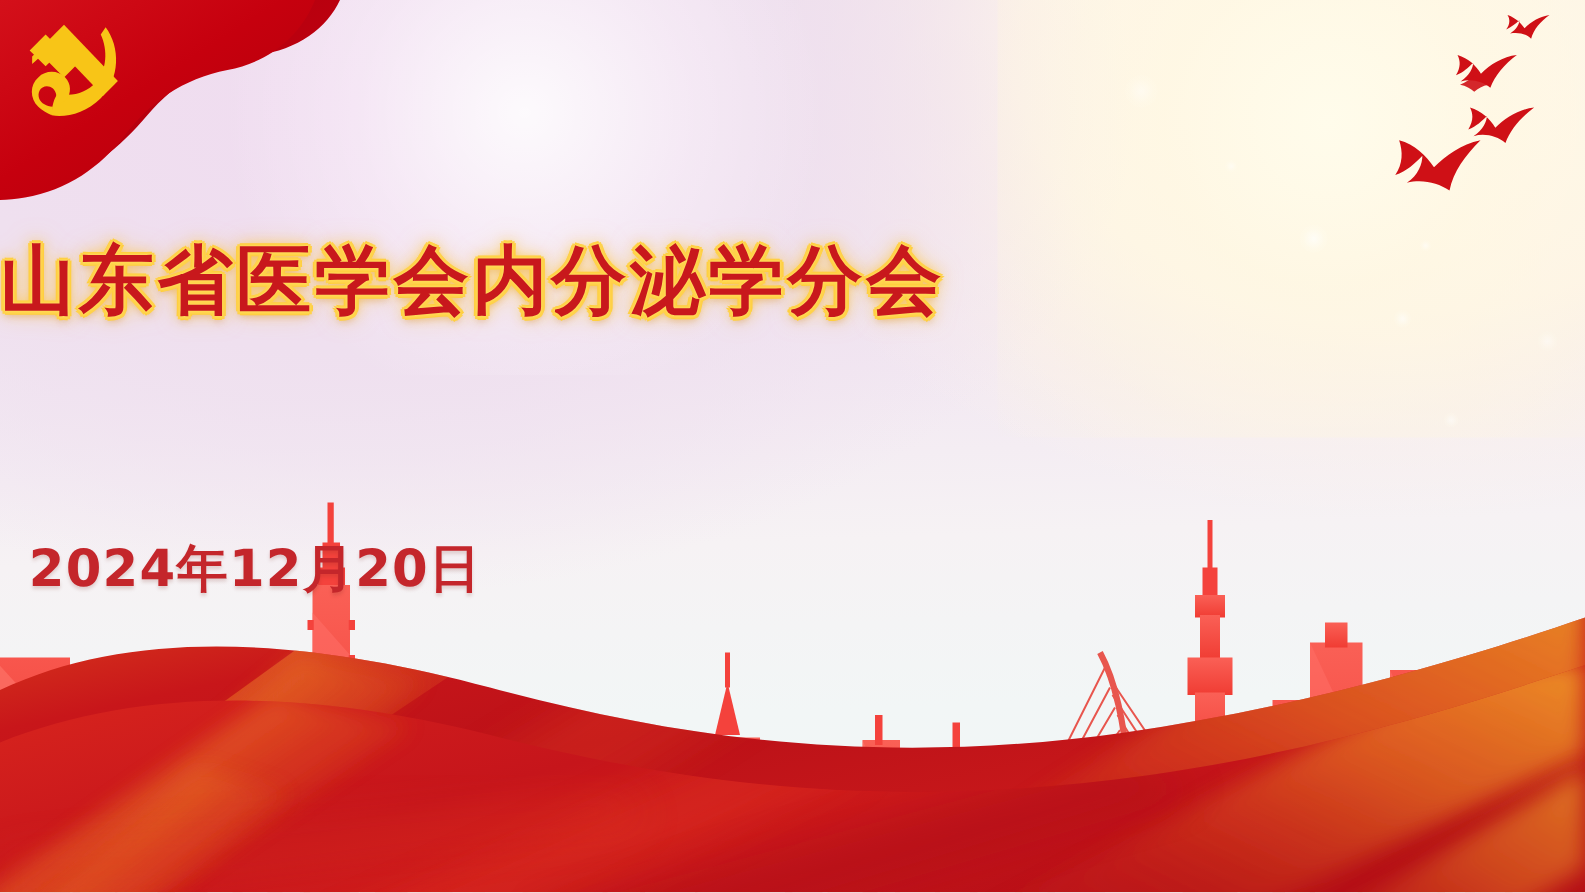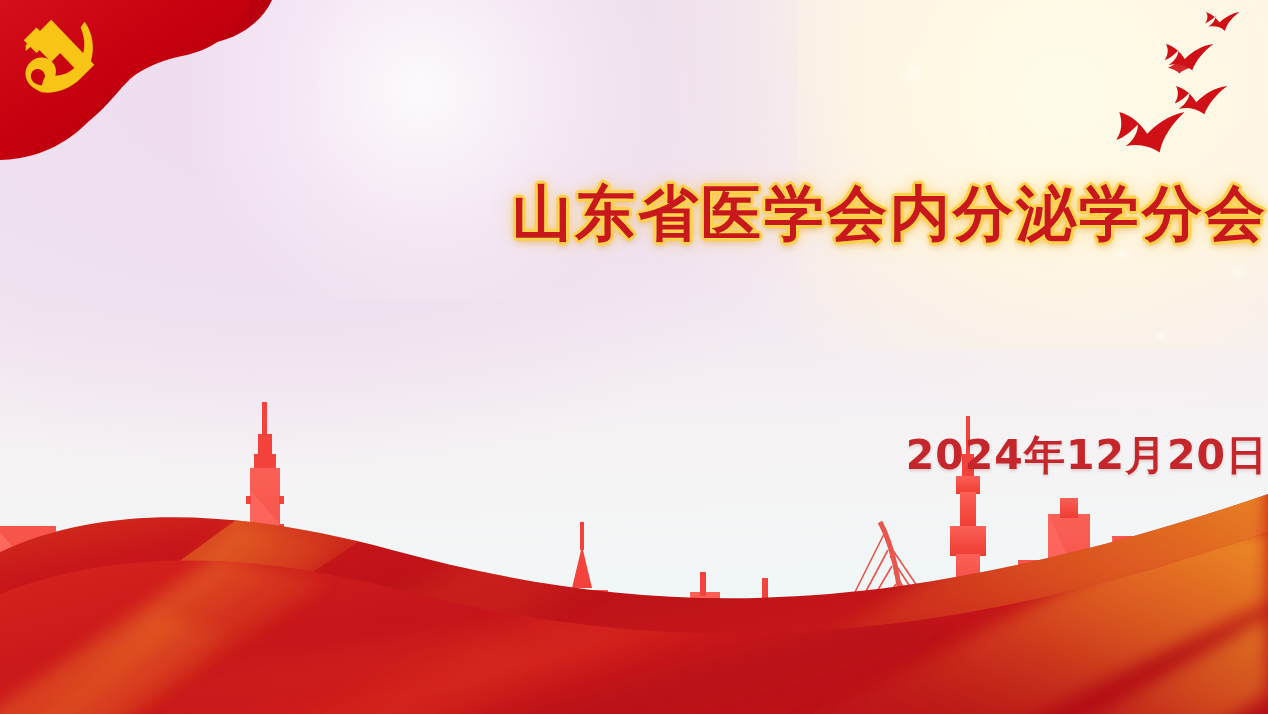--- a/index.html
+++ b/index.html
@@ -27,42 +27,42 @@
     background:radial-gradient(circle at 50% 50%, rgba(255,255,255,.85) 0%, rgba(255,250,255,.35) 40%, rgba(255,255,255,0) 72%);
     pointer-events:none;
   }
   .bokeh{position:absolute;border-radius:50%;background:radial-gradient(circle,rgba(255,255,255,.95) 0%,rgba(255,252,240,.35) 55%,rgba(255,255,255,0) 100%);pointer-events:none;}
 
   
   .flag{position:absolute;left:0;top:0;width:300px;height:200px;}
 
   
   .title-block{
-    position:absolute;left:0;right:0;top:176px;text-align:right;
+    position:absolute;left:0;right:0;top:188px;text-align:left;
     z-index:6;
   }
   .title-line{
     font-family:"DejaVu Sans","Liberation Sans",sans-serif;
     font-weight:700;
     font-size:60px;
     line-height:74px;
     letter-spacing:3px;
     color:#c8181c;
     text-shadow:
        0 0 1px #ffdf6e,
        1px 0 0 #ffd750, -1px 0 0 #ffd750, 0 1px 0 #ffd750, 0 -1px 0 #ffd750,
        2px 2px 0 #ffd24a, -2px 2px 0 #ffd24a, 2px -2px 0 #ffd24a, -2px -2px 0 #ffd24a,
        3px 0 0 #ffcf3e, -3px 0 0 #ffcf3e, 0 3px 0 #ffcf3e, 0 -3px 0 #ffcf3e,
        0 0 10px rgba(255,196,40,.85),
        0 0 20px rgba(255,190,40,.55),
        0 4px 6px rgba(140,30,10,.20);
     white-space:nowrap;
   }
   .date-line{
-    position:absolute;left:0;right:0;top:428px;text-align:right;z-index:6;
+    position:absolute;left:0;right:0;top:428px;text-align:left;z-index:6;
     font-family:"DejaVu Sans","Liberation Sans",sans-serif;
     font-weight:700;font-size:41px;letter-spacing:1px;
     color:#c4262b;
     text-shadow:0 2px 3px rgba(120,40,30,.18);
     white-space:nowrap;
     padding-left:23px;
   }
 
   
   .skyline{position:absolute;left:0;bottom:0;width:1268px;height:320px;z-index:2;}

